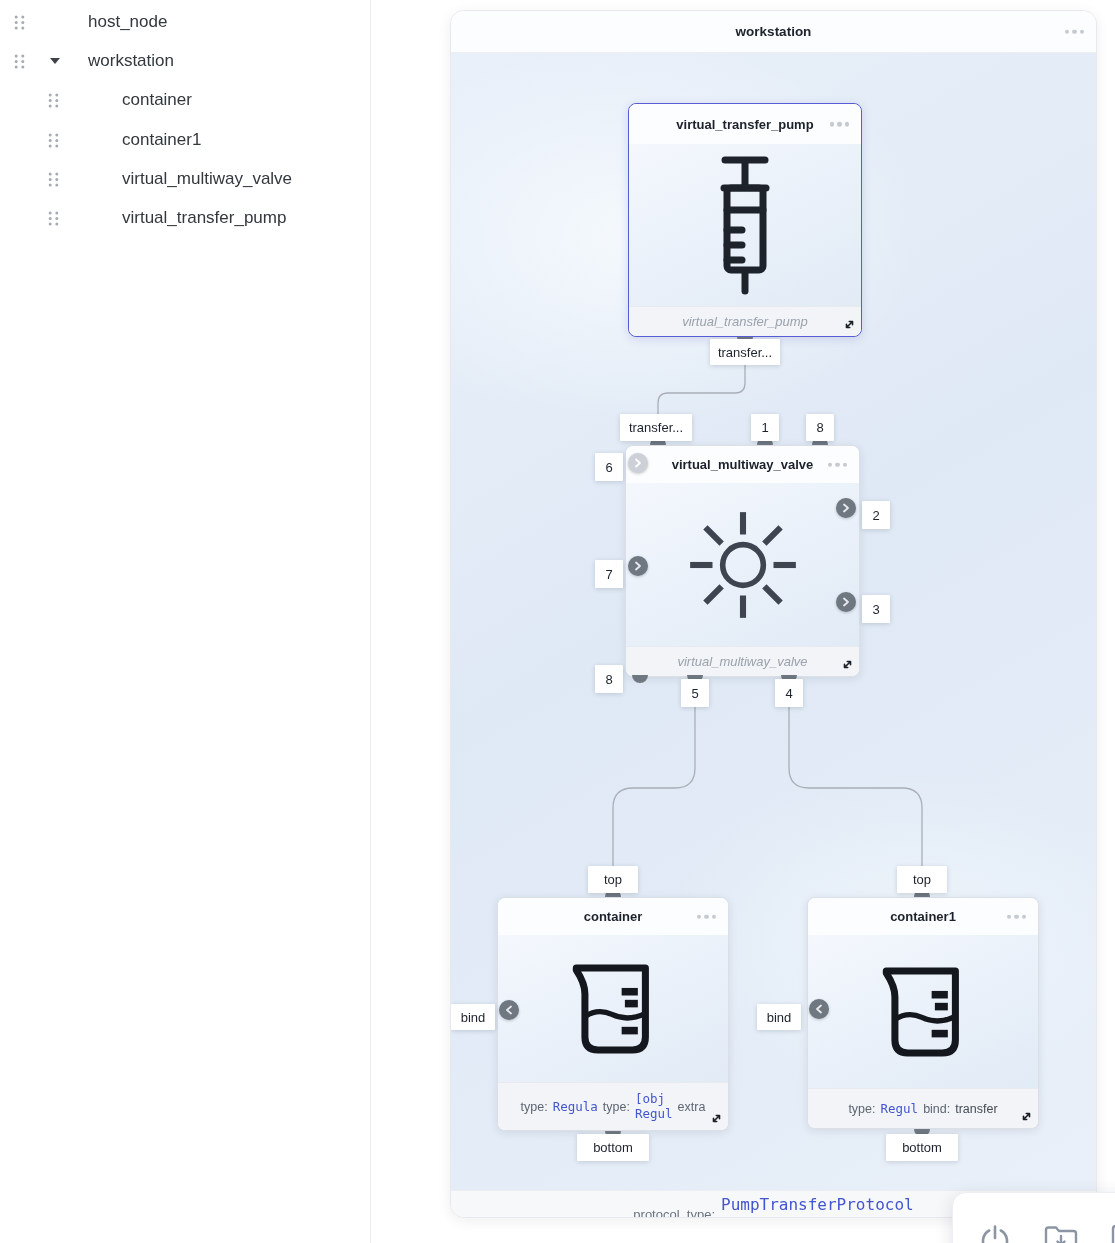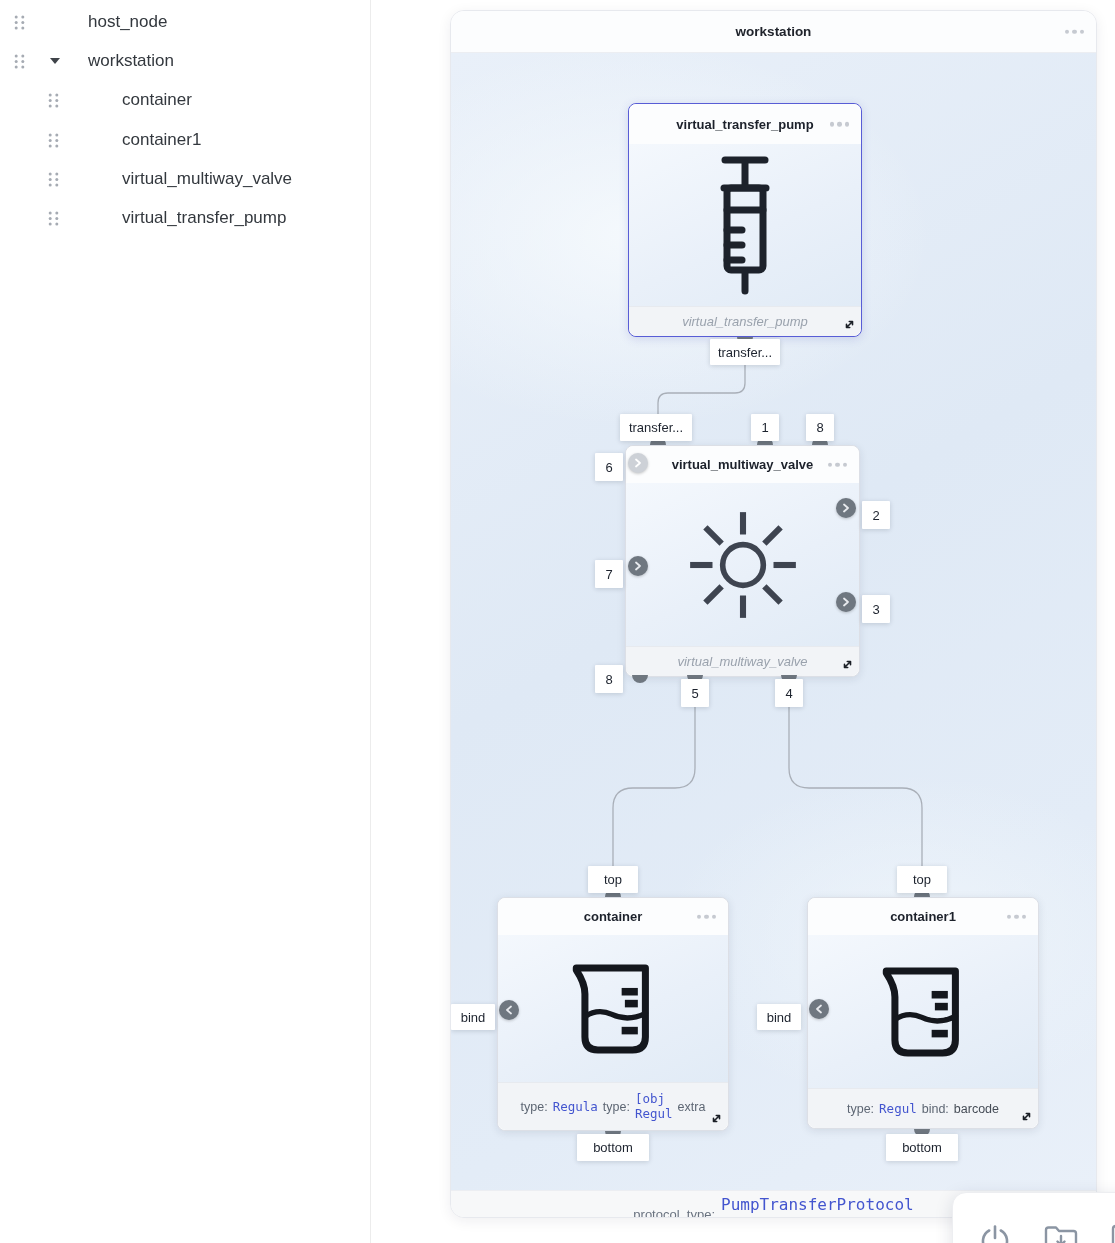--- a/index.html
+++ b/index.html
@@ -376,21 +376,21 @@
             <path d="M24,57 Q36,49 49,55 Q64,62 80,54" stroke-width="5"></path>
             <path d="M58,34 H73" stroke-width="7" stroke-linecap="butt"></path>
             <path d="M61,45 H73" stroke-width="7" stroke-linecap="butt"></path>
             <path d="M58,70 H73" stroke-width="7" stroke-linecap="butt"></path>
           </svg>
         </div>
         <div class="node-footer fields" style="flex-basis:40px;">
           <span>type:</span>
           <span class="mono">Regul</span>
           <span>bind:</span>
-          <span style="color:#454c56;">barcode</span>
+          <span style="color:#454c56;">transfer</span>
           <svg class="resize-icon" width="13" height="13" viewBox="0 0 13 13" fill="none" stroke="#1b1f26" stroke-width="1.6" stroke-linecap="round">
               <path d="M3.5,9.5 L9.5,3.5 M9.5,3.5 H6.3 M9.5,3.5 V6.7 M3.5,9.5 H6.7 M3.5,9.5 V6.3"></path>
             </svg>
         </div>
       </div>
       <div class="hport up" style="left:463px; top:836px;"></div>
       <div class="plabel" style="left:446px; top:813px; width:50px; height:27px;">
           <span>top</span>
         </div>
       <div class="cport" style="left:358px; top:946px;">

